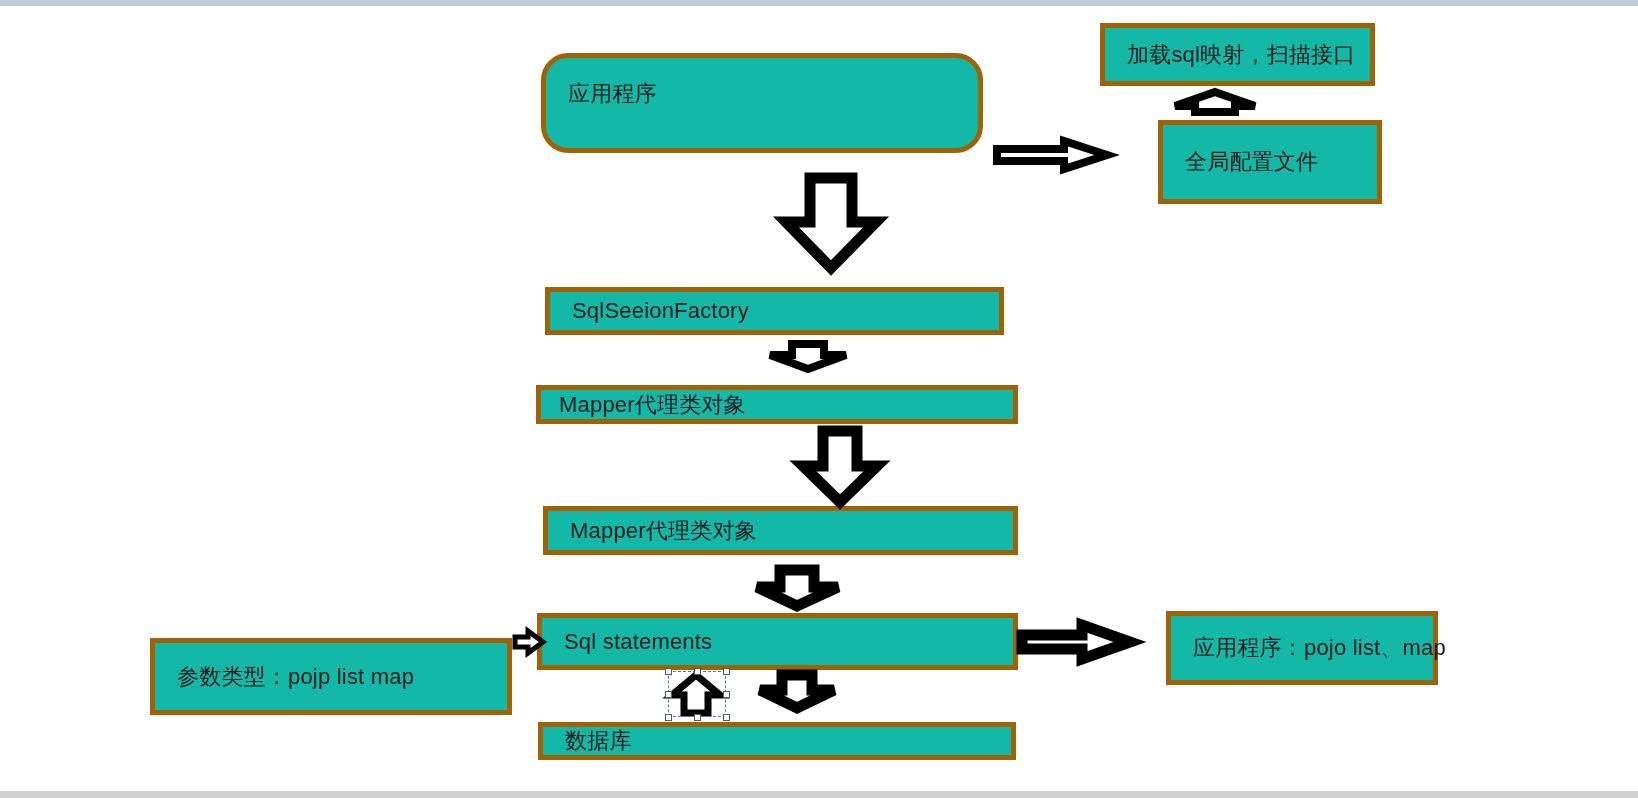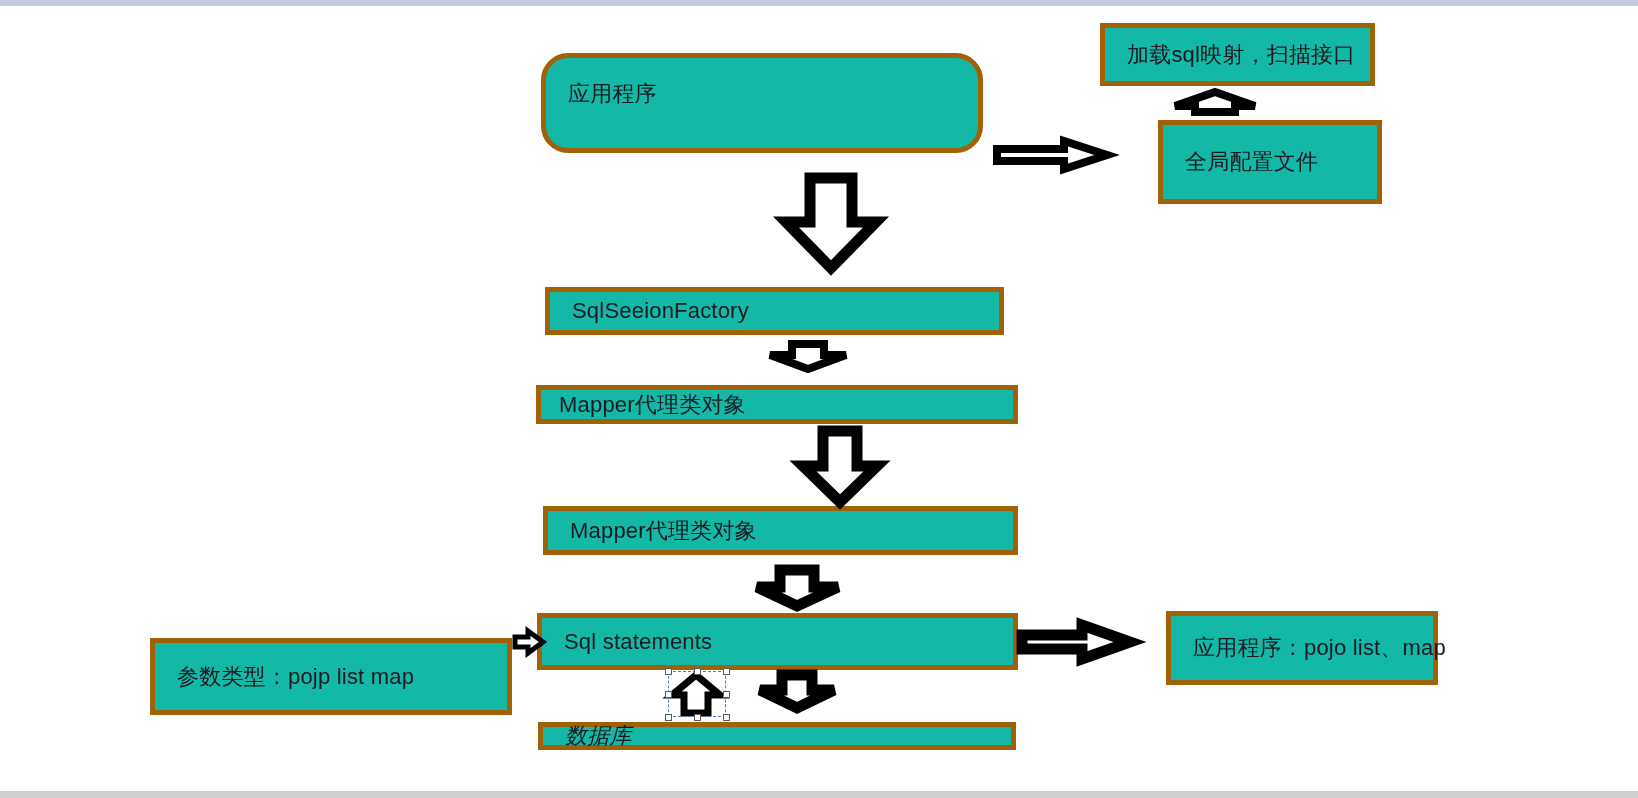--- a/index.html
+++ b/index.html
@@ -121,21 +121,21 @@
   </div>
 
   <div class="dbox va-mid" style="left:537px; top:613px; width:481px; height:57px;">
     <span class="dlabel">Sql statements</span>
   </div>
 
   <div class="dbox va-mid" style="left:1166px; top:611px; width:272px; height:74px;">
     <span class="dlabel">应用程序：pojo  list、map</span>
   </div>
 
-  <div class="dbox va-mid" style="left:538px; top:722px; width:478px; height:28px;font-style:italic;">
+  <div class="dbox va-mid" style="left:538px; top:722px; width:478px; height:38px;">
     <span class="dlabel">数据库</span>
   </div>
 
   <div class="arrow" style="left:992px; top:137px; width:120px; height:36px;">
     <svg width="120" height="36" viewBox="0 0 120 36">
       <polygon class="arrow-shape thinstroke" points="5,12 72,12 72,4 115,18 72,32 72,24 5,24"></polygon>
     </svg>
   </div>
 
   <div class="arrow" style="left:1165px; top:88px; width:100px; height:30px;">

